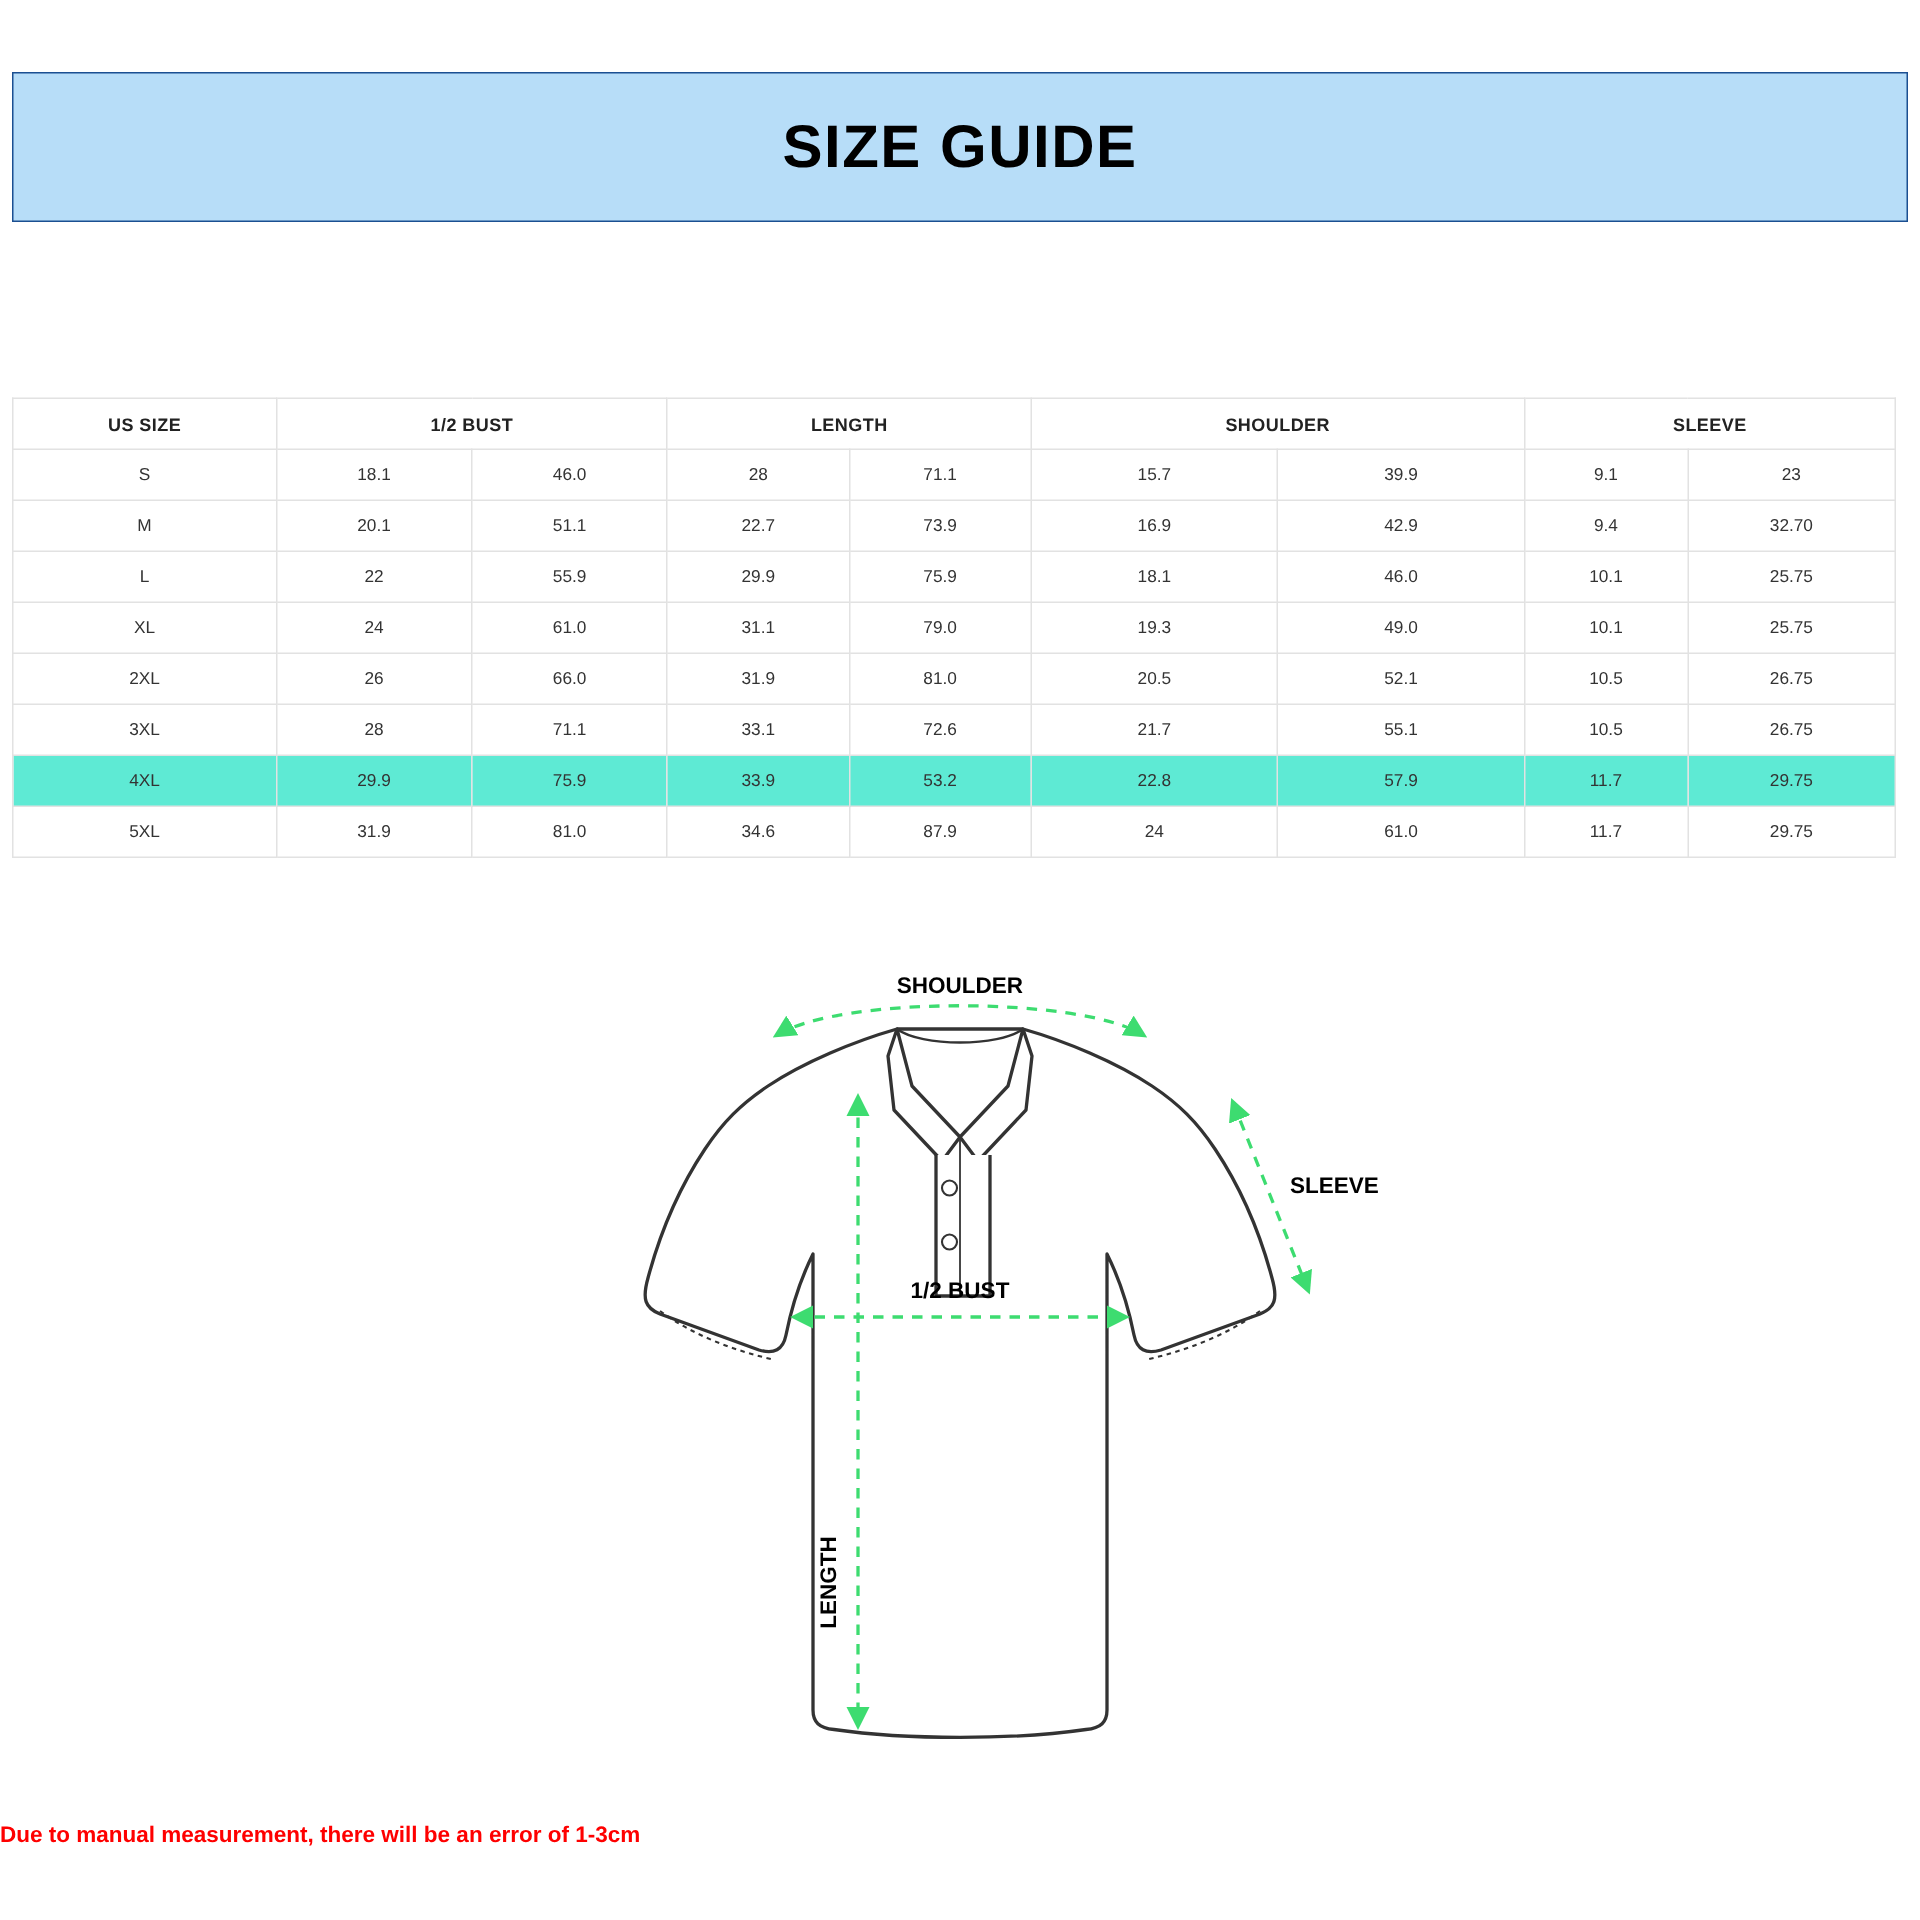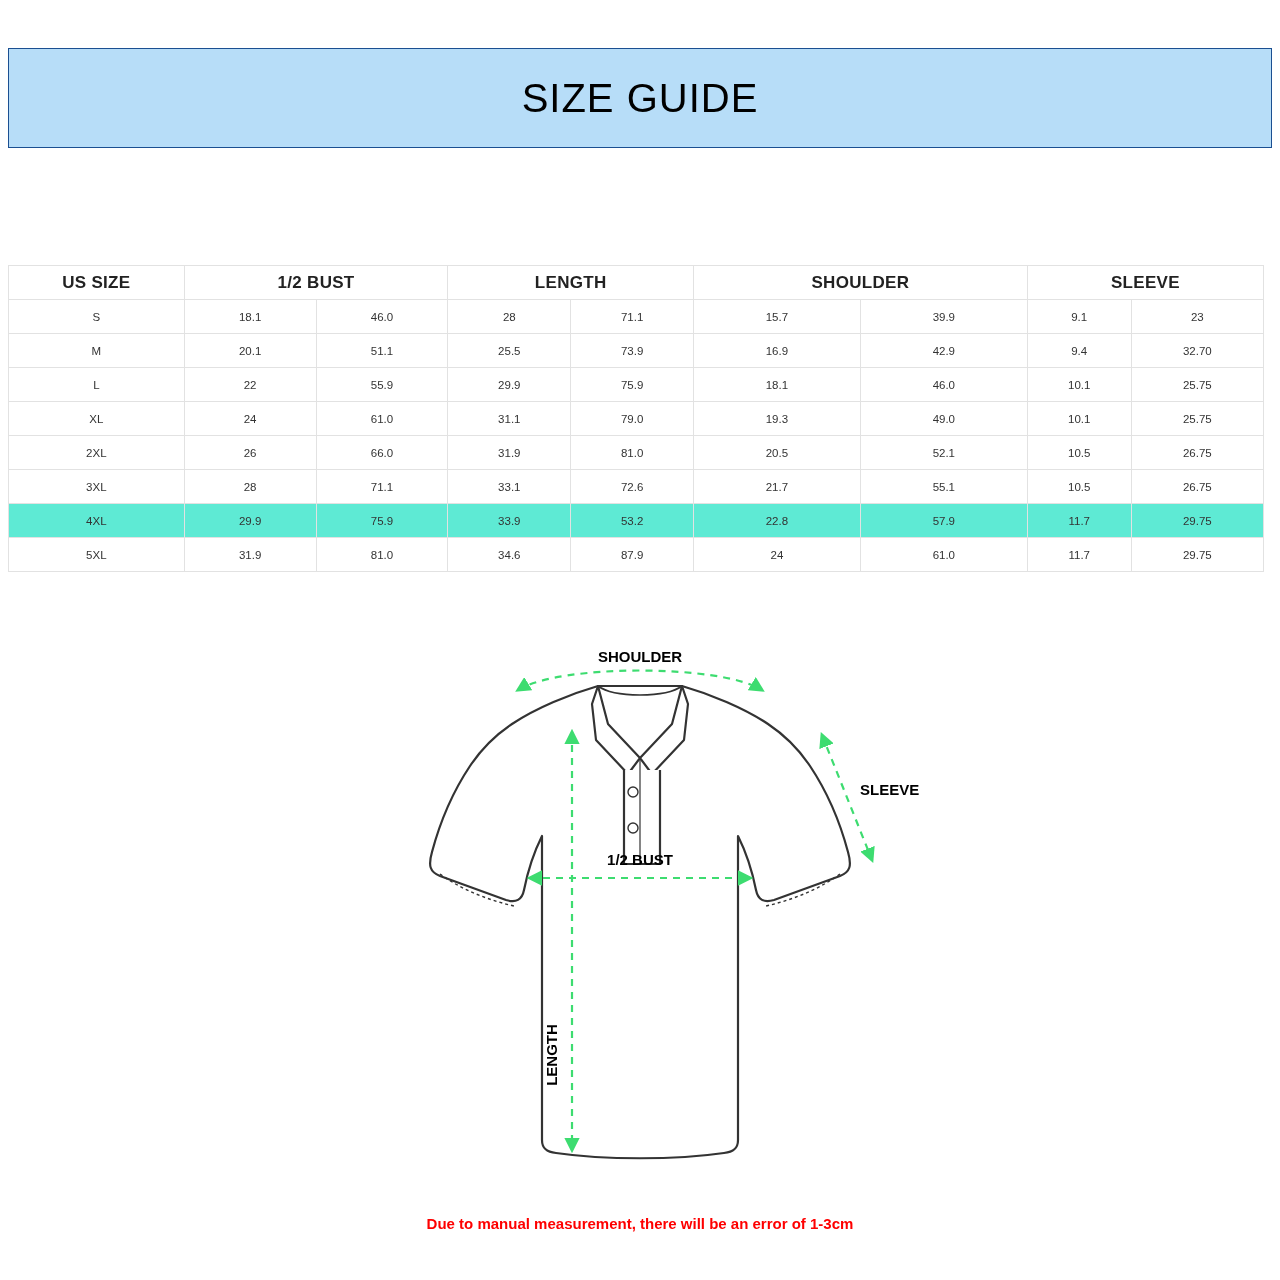--- a/index.html
+++ b/index.html
@@ -26,21 +26,21 @@
     width: 1264px;
     height: 100px;
     background: #b7ddf8;
     border: 1px solid #1b4f91;
     display: flex;
     align-items: center;
     justify-content: center;
   }
   .banner-title {
     font-size: 40px;
-    font-weight: normal;
+    font-weight: bold;
     letter-spacing: 1px;
     color: #000000;
     font-family: "Liberation Sans", sans-serif;
   }
 
   
   .table-wrap {
     position: absolute;
     left: 8px;
     top: 265px;
@@ -55,21 +55,21 @@
   table.size-table th,
   table.size-table td {
     border: 1px solid #e2e2e2;
     text-align: center;
     padding: 0;
     height: 34px;
     font-weight: normal;
   }
   table.size-table thead th {
     font-weight: bold;
-    font-size: 17px;
+    font-size: 12px;
     letter-spacing: 0.3px;
     color: #222222;
     height: 34px;
   }
   table.size-table tbody tr.alt {
     background: #5eead4;
   }
   table.size-table tbody td {
     font-size: 11.5px;
   }
@@ -85,21 +85,20 @@
     height: 600px;
   }
   .diagram svg { display: block; }
 
   
   .note {
     position: absolute;
     left: 0;
     top: 1215px;
     width: 1280px;
-    text-align: center;
     color: #fe0000;
     font-size: 15px;
     font-weight: bold;
     font-family: "Liberation Sans", sans-serif;
   }
 
   .lbl {
     font-family: "Liberation Sans", sans-serif;
     font-weight: bold;
     font-size: 15px;
@@ -135,21 +134,21 @@
           <td>71.1</td>
           <td>15.7</td>
           <td>39.9</td>
           <td>9.1</td>
           <td>23</td>
         </tr>
         <tr>
           <td>M</td>
           <td>20.1</td>
           <td>51.1</td>
-          <td>25.5</td>
+          <td>22.7</td>
           <td>73.9</td>
           <td>16.9</td>
           <td>42.9</td>
           <td>9.4</td>
           <td>32.70</td>
         </tr>
         <tr>
           <td>L</td>
           <td>22</td>
           <td>55.9</td>

